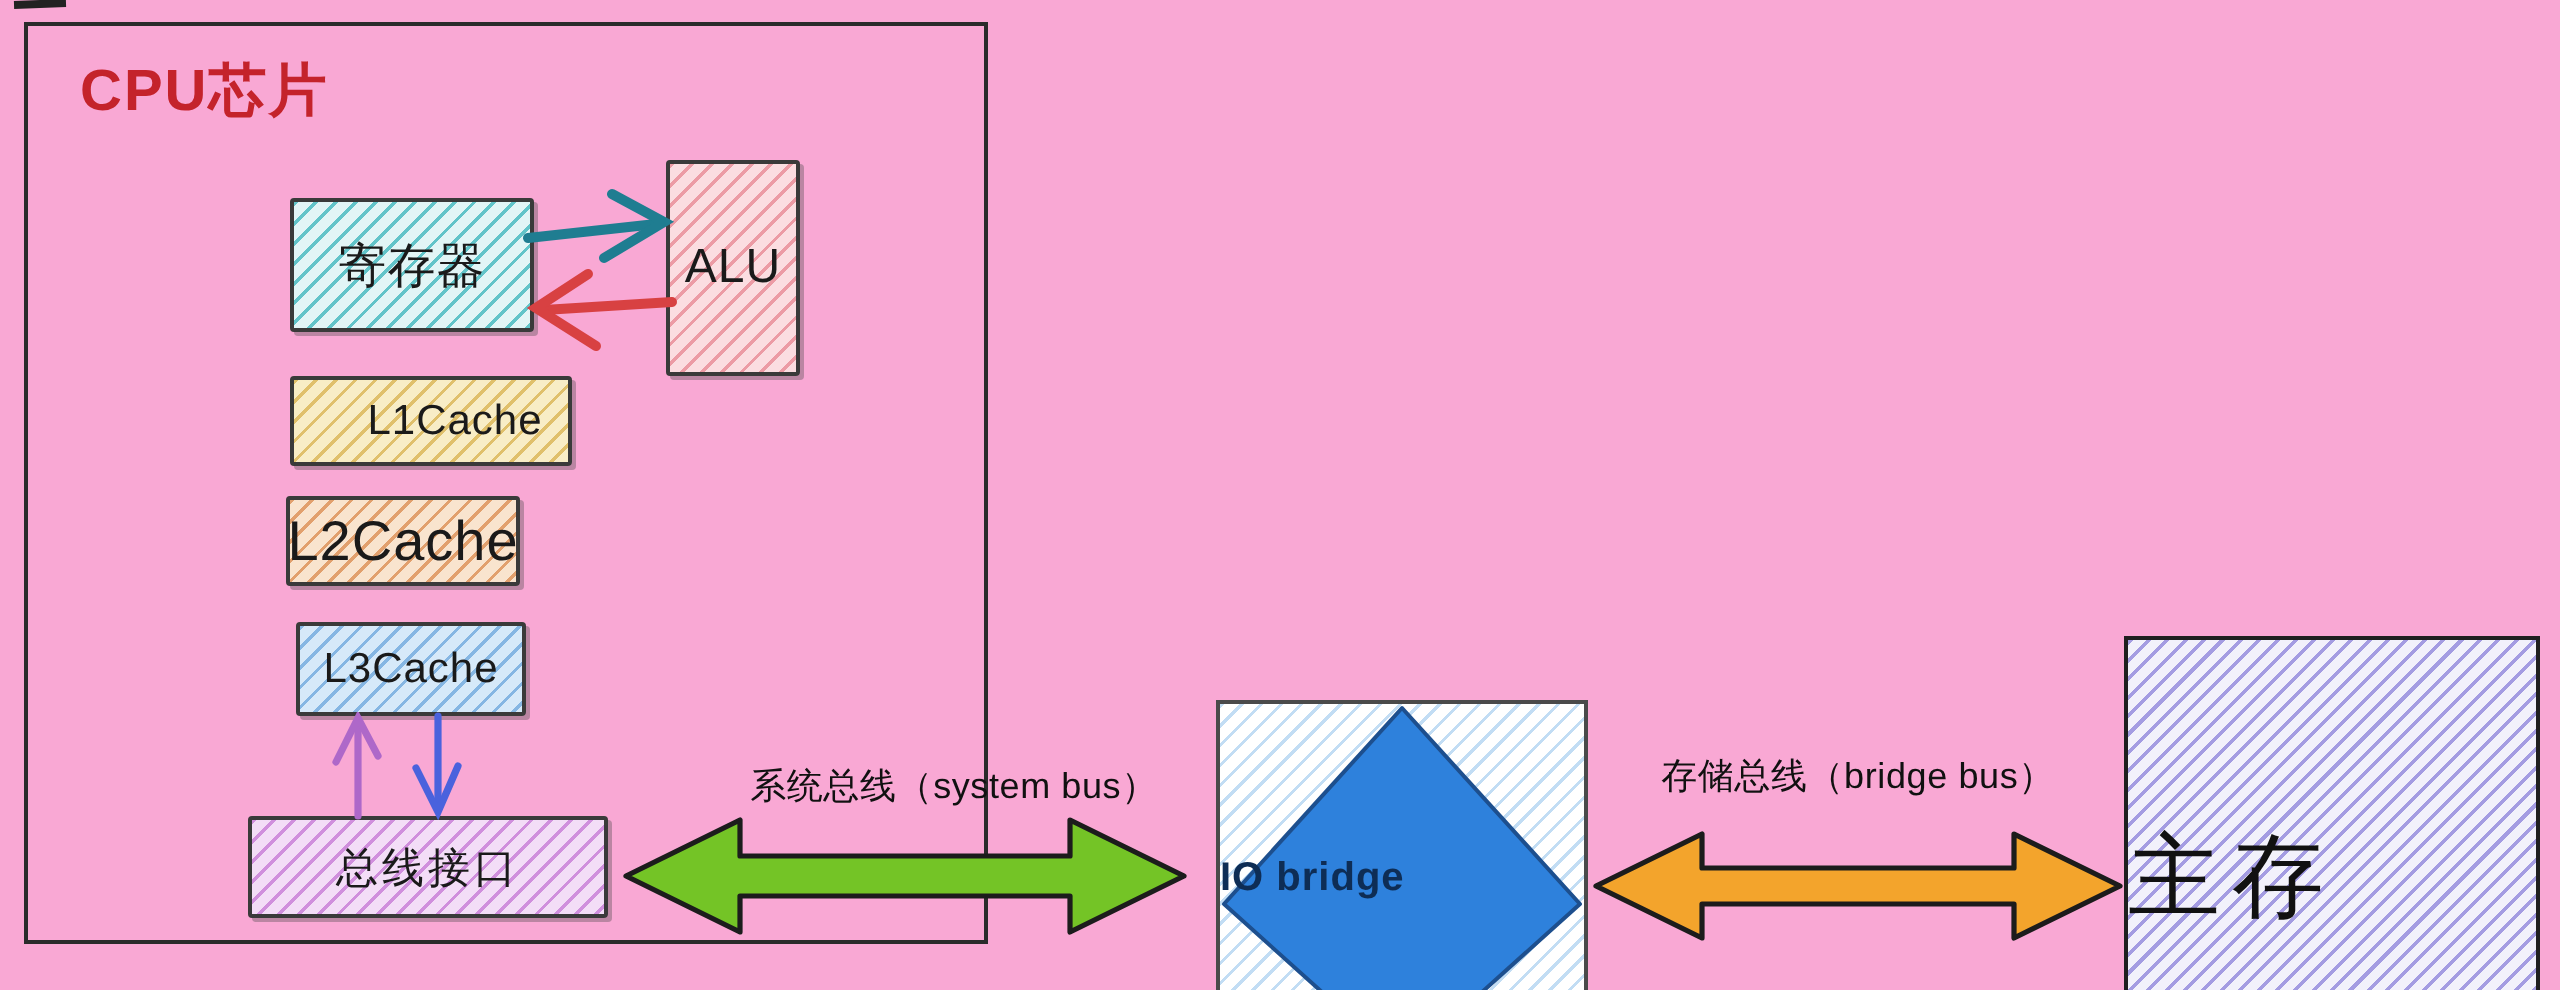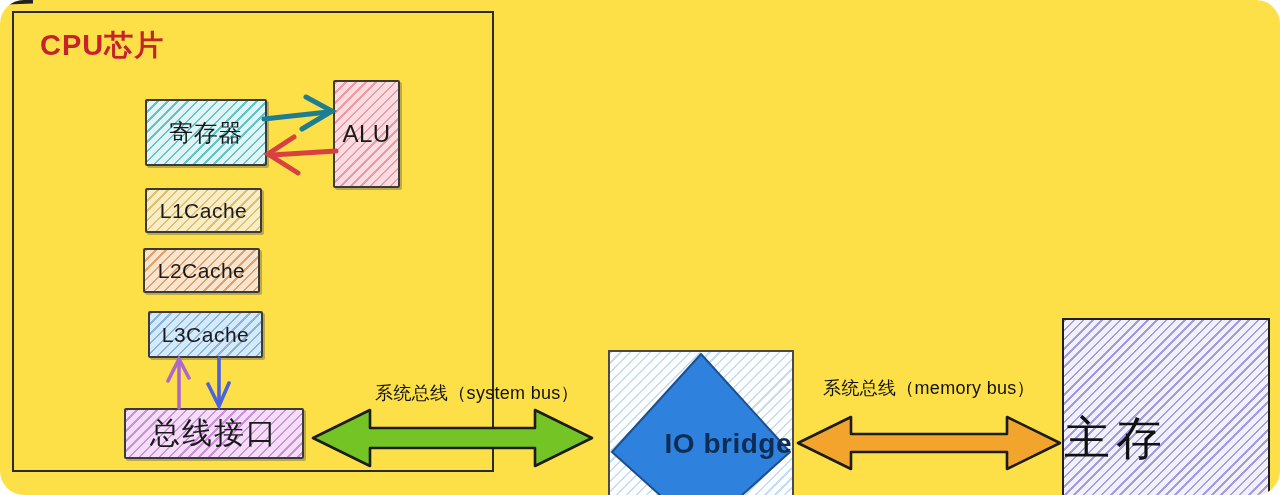--- a/index.html
+++ b/index.html
@@ -1,18 +1,18 @@
 <!DOCTYPE html>
 <html><head>
 <meta charset="utf-8">
 <style>
   html,body{margin:0;padding:0;background:#ffffff;}
   #stage{
     position:relative;width:1280px;height:495px;overflow:hidden;
-    background:#fde047;font-family:"Liberation Sans",sans-serif;color:#1a1a1a;border-radius:24px;
+    background:#f9a8d4;font-family:"Liberation Sans",sans-serif;color:#1a1a1a;
   }
   .box{
     position:absolute;display:flex;align-items:center;justify-content:center;
     border:2px solid #3a3a3a;border-radius:2px;
     box-shadow:2px 2px 0 rgba(70,70,70,.35);
     font-size:22px;letter-spacing:.5px;
   }
   
   .hatch-teal  {background:repeating-linear-gradient(135deg,#62c4c9 0,#62c4c9 1.7px,#e2f5f6 1.7px,#e2f5f6 7px);}
   .hatch-pink  {background:repeating-linear-gradient(135deg,#ec9ba5 0,#ec9ba5 1.7px,#fbdde1 1.7px,#fbdde1 7px);}
@@ -26,38 +26,38 @@
   #cpu-box{
     position:absolute;left:12px;top:11px;width:478px;height:457px;
     border:2.5px solid #2b2b2b;background:transparent;
   }
   #cpu-title{
     position:absolute;left:40px;top:26px;font-size:29px;font-weight:600;
     color:#c4232b;letter-spacing:1px;
   }
   #register-node{left:145px;top:99px;width:118px;height:63px;font-size:24px;}
   #alu-node{left:333px;top:80px;width:63px;height:104px;font-size:24px;}
-  #l1-node{left:145px;top:188px;width:113px;height:41px;font-size:21px;}
-  #l2-node{left:143px;top:248px;width:113px;height:41px;font-size:21px;}
+  #l1-node{left:145px;top:188px;width:113px;height:41px;font-size:21px;padding-left:24px;}
+  #l2-node{left:143px;top:248px;width:113px;height:41px;font-size:28px;}
   #l3-node{left:148px;top:311px;width:111px;height:43px;font-size:21px;}
-  #bus-interface-node{left:124px;top:408px;width:176px;height:47px;font-size:30px;letter-spacing:2px;align-items:center;}
+  #bus-interface-node{left:124px;top:408px;width:176px;height:47px;font-size:21px;letter-spacing:2px;align-items:center;}
   .arrow-svg{position:absolute;}
   .bus-label{
     position:absolute;font-size:18px;color:#111;white-space:nowrap;
     text-align:center;letter-spacing:.3px;
   }
   #system-bus-label{left:337px;top:381px;width:280px;}
   #memory-bus-label{left:795px;top:376px;width:268px;}
   #io-bridge-node{
     position:absolute;left:608px;top:350px;width:182px;height:182px;
     border:2px solid #4a4a4a;
   }
   #io-bridge-label{
-    position:absolute;left:0;top:76px;width:100%;text-align:right;
-    font-size:28px;color:#0e2d55;font-weight:600;letter-spacing:.5px;
+    position:absolute;left:0;top:76px;width:100%;text-align:left;
+    font-size:20px;color:#0e2d55;font-weight:600;letter-spacing:.5px;
   }
   #main-memory-node{
     position:absolute;left:1062px;top:318px;width:204px;height:200px;
     border:2.5px solid #1f1f1f;
   }
   #main-memory-label{
     position:absolute;left:0;top:88px;width:100%;text-align:left;
     font-size:46px;color:#111;letter-spacing:6px;
   }
   #border-overshoot{
@@ -125,21 +125,21 @@
     <polygon points="3,34 60,6 60,24 225,24 225,6 282,34 225,62 225,44 60,44 60,62" fill="#74c426" stroke="#1c1c1c" stroke-width="2.6" stroke-linejoin="round"></polygon>
   </svg>
 
   <div id="io-bridge-node" class="hatch-ioblue">
     <svg width="182" height="182" viewBox="0 0 182 182">
       <polygon points="91,2 180,100 91,180 2,100" fill="#2e81dc" stroke="#1d4f8e" stroke-width="2" stroke-linejoin="round"></polygon>
     </svg>
     <div id="io-bridge-label">IO bridge</div>
   </div>
 
-  <div class="bus-label" id="memory-bus-label">系统总线（memory bus）</div>
+  <div class="bus-label" id="memory-bus-label">存储总线（bridge bus）</div>
   <svg class="arrow-svg" style="left:795px;top:411px;" width="268" height="66" viewBox="0 0 268 66">
     <polygon points="3,32 56,6 56,23 212,23 212,6 265,32 212,58 212,41 56,41 56,58" fill="#f3a42c" stroke="#1c1c1c" stroke-width="2.6" stroke-linejoin="round"></polygon>
   </svg>
 
   <div id="main-memory-node" class="hatch-lav">
     <div id="main-memory-label">主存</div>
   </div>
 
 </div>
 

